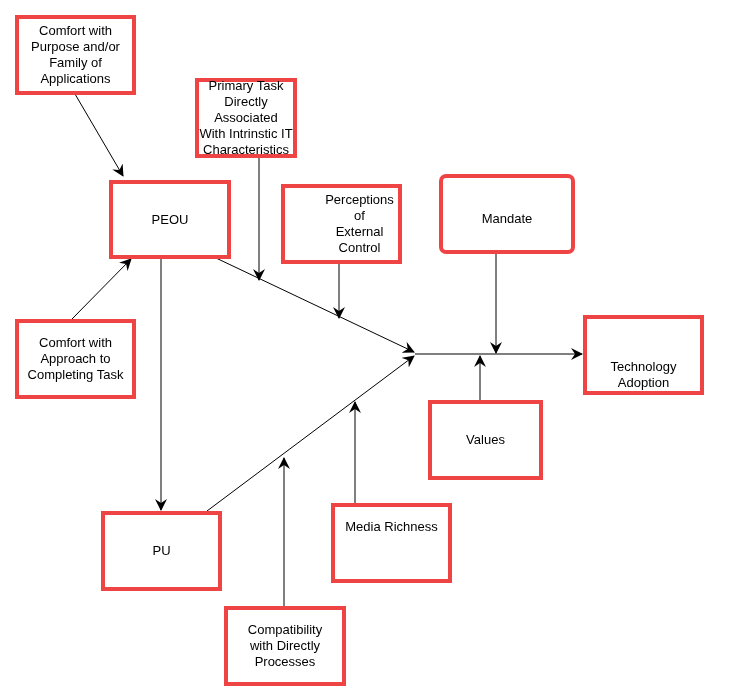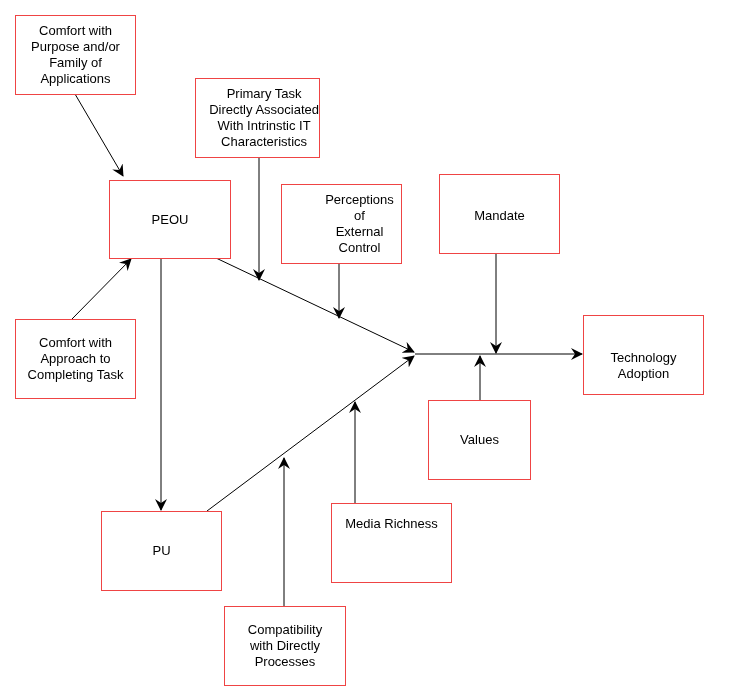--- a/index.html
+++ b/index.html
@@ -1,19 +1,19 @@
 <!DOCTYPE html>
 <html><head>
   <meta charset="utf-8">
   <style>
     html, body { margin: 0; padding: 0; background: #ffffff; }
     body { width: 736px; height: 699px; position: relative; overflow: hidden;
            font-family: "Liberation Sans", sans-serif; }
     #canvas { position: absolute; left: 0; top: 0; width: 736px; height: 699px; }
-    .node { position: absolute; box-sizing: border-box; border: 1px solid #ef4444;
+    .node { position: absolute; box-sizing: border-box; border: 4px solid #ef4444;
             background: #fff; display: flex; align-items: center; justify-content: center;
             text-align: center; font-size: 13px; line-height: 16px; color: #000; }
     .node span { white-space: pre-line; }
   </style>
 </head>
 <body>
 
 <svg id="canvas" xmlns="http://www.w3.org/2000/svg" width="736" height="699">
   <defs>
     <marker id="arrow" viewBox="0 0 12 12" refX="11" refY="6" markerWidth="12" markerHeight="12" markerUnits="userSpaceOnUse" orient="auto">
@@ -45,46 +45,46 @@
 
   <line x1="480" y1="400" x2="480" y2="356" stroke="#000" stroke-width="1" marker-end="url(#arrow)"></line>
 </svg>
 
 <div class="node" style="left:15px;top:15px;width:121px;height:80px;">
   <span>Comfort with
 Purpose and/or
 Family of
 Applications</span>
 </div>
-<div class="node" style="left:195px;top:78px;width:125px;height:80px;justify-content:flex-end;">
+<div class="node" style="left:195px;top:78px;width:102px;height:80px;">
   <span>Primary Task
 Directly Associated
 With Intrinstic IT
 Characteristics</span>
 </div>
 <div class="node" style="left:101px;top:180px;width:122px;height:79px;margin-left:8px;">
   <span>PEOU</span>
 </div>
 <div class="node" style="left:281px;top:184px;width:121px;height:80px;padding-left:36px;">
   <span>Perceptions of
 External Control</span>
 </div>
-<div class="node" style="left:439px;top:174px;width:121px;height:80px;align-items:flex-start;padding-top:33px;">
+<div class="node" style="left:439px;top:174px;width:136px;height:80px;align-items:flex-start;padding-top:33px;border-radius:7px;">
   <span>Mandate</span>
 </div>
 <div class="node" style="left:15px;top:319px;width:121px;height:80px;">
   <span>Comfort with
 Approach to
 Completing Task</span>
 </div>
-<div class="node" style="left:583px;top:315px;width:121px;height:80px;align-items:center;padding-top:21px;">
+<div class="node" style="left:583px;top:315px;width:121px;height:80px;align-items:flex-end;padding-top:21px;">
   <span>Technology
 Adoption</span>
 </div>
-<div class="node" style="left:428px;top:400px;width:103px;height:80px;">
+<div class="node" style="left:428px;top:400px;width:115px;height:80px;">
   <span>Values</span>
 </div>
 <div class="node" style="left:101px;top:511px;width:121px;height:80px;">
   <span>PU</span>
 </div>
 <div class="node" style="left:331px;top:503px;width:121px;height:80px;align-items:flex-start;padding-top:12px;">
   <span>Media Richness</span>
 </div>
 <div class="node" style="left:224px;top:606px;width:122px;height:80px;">
   <span>Compatibility

